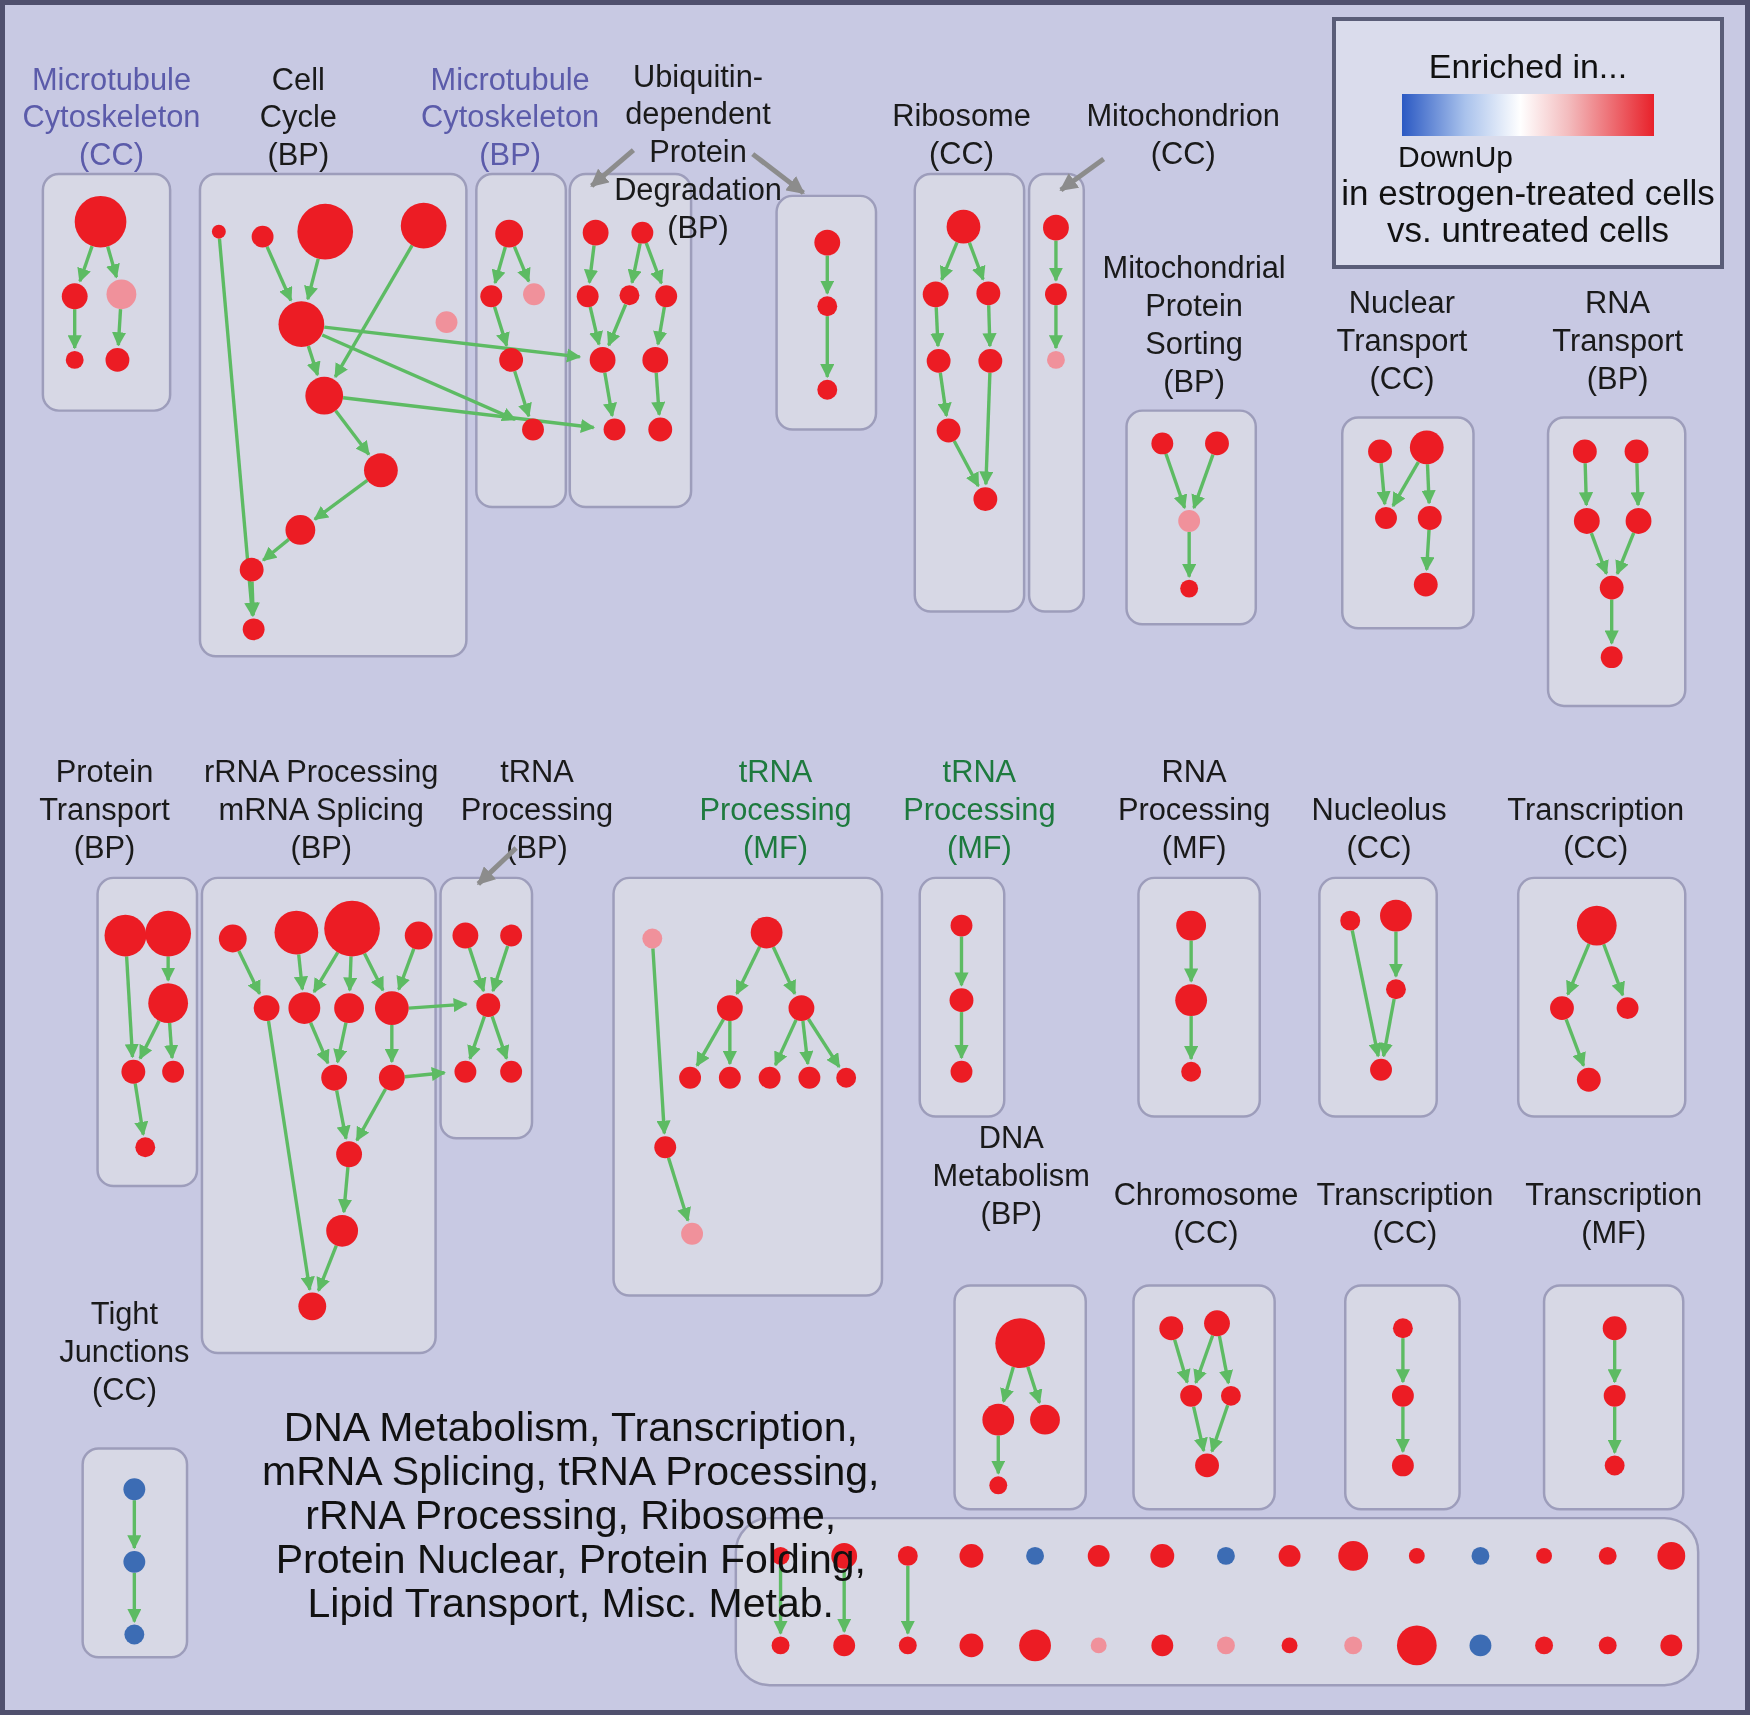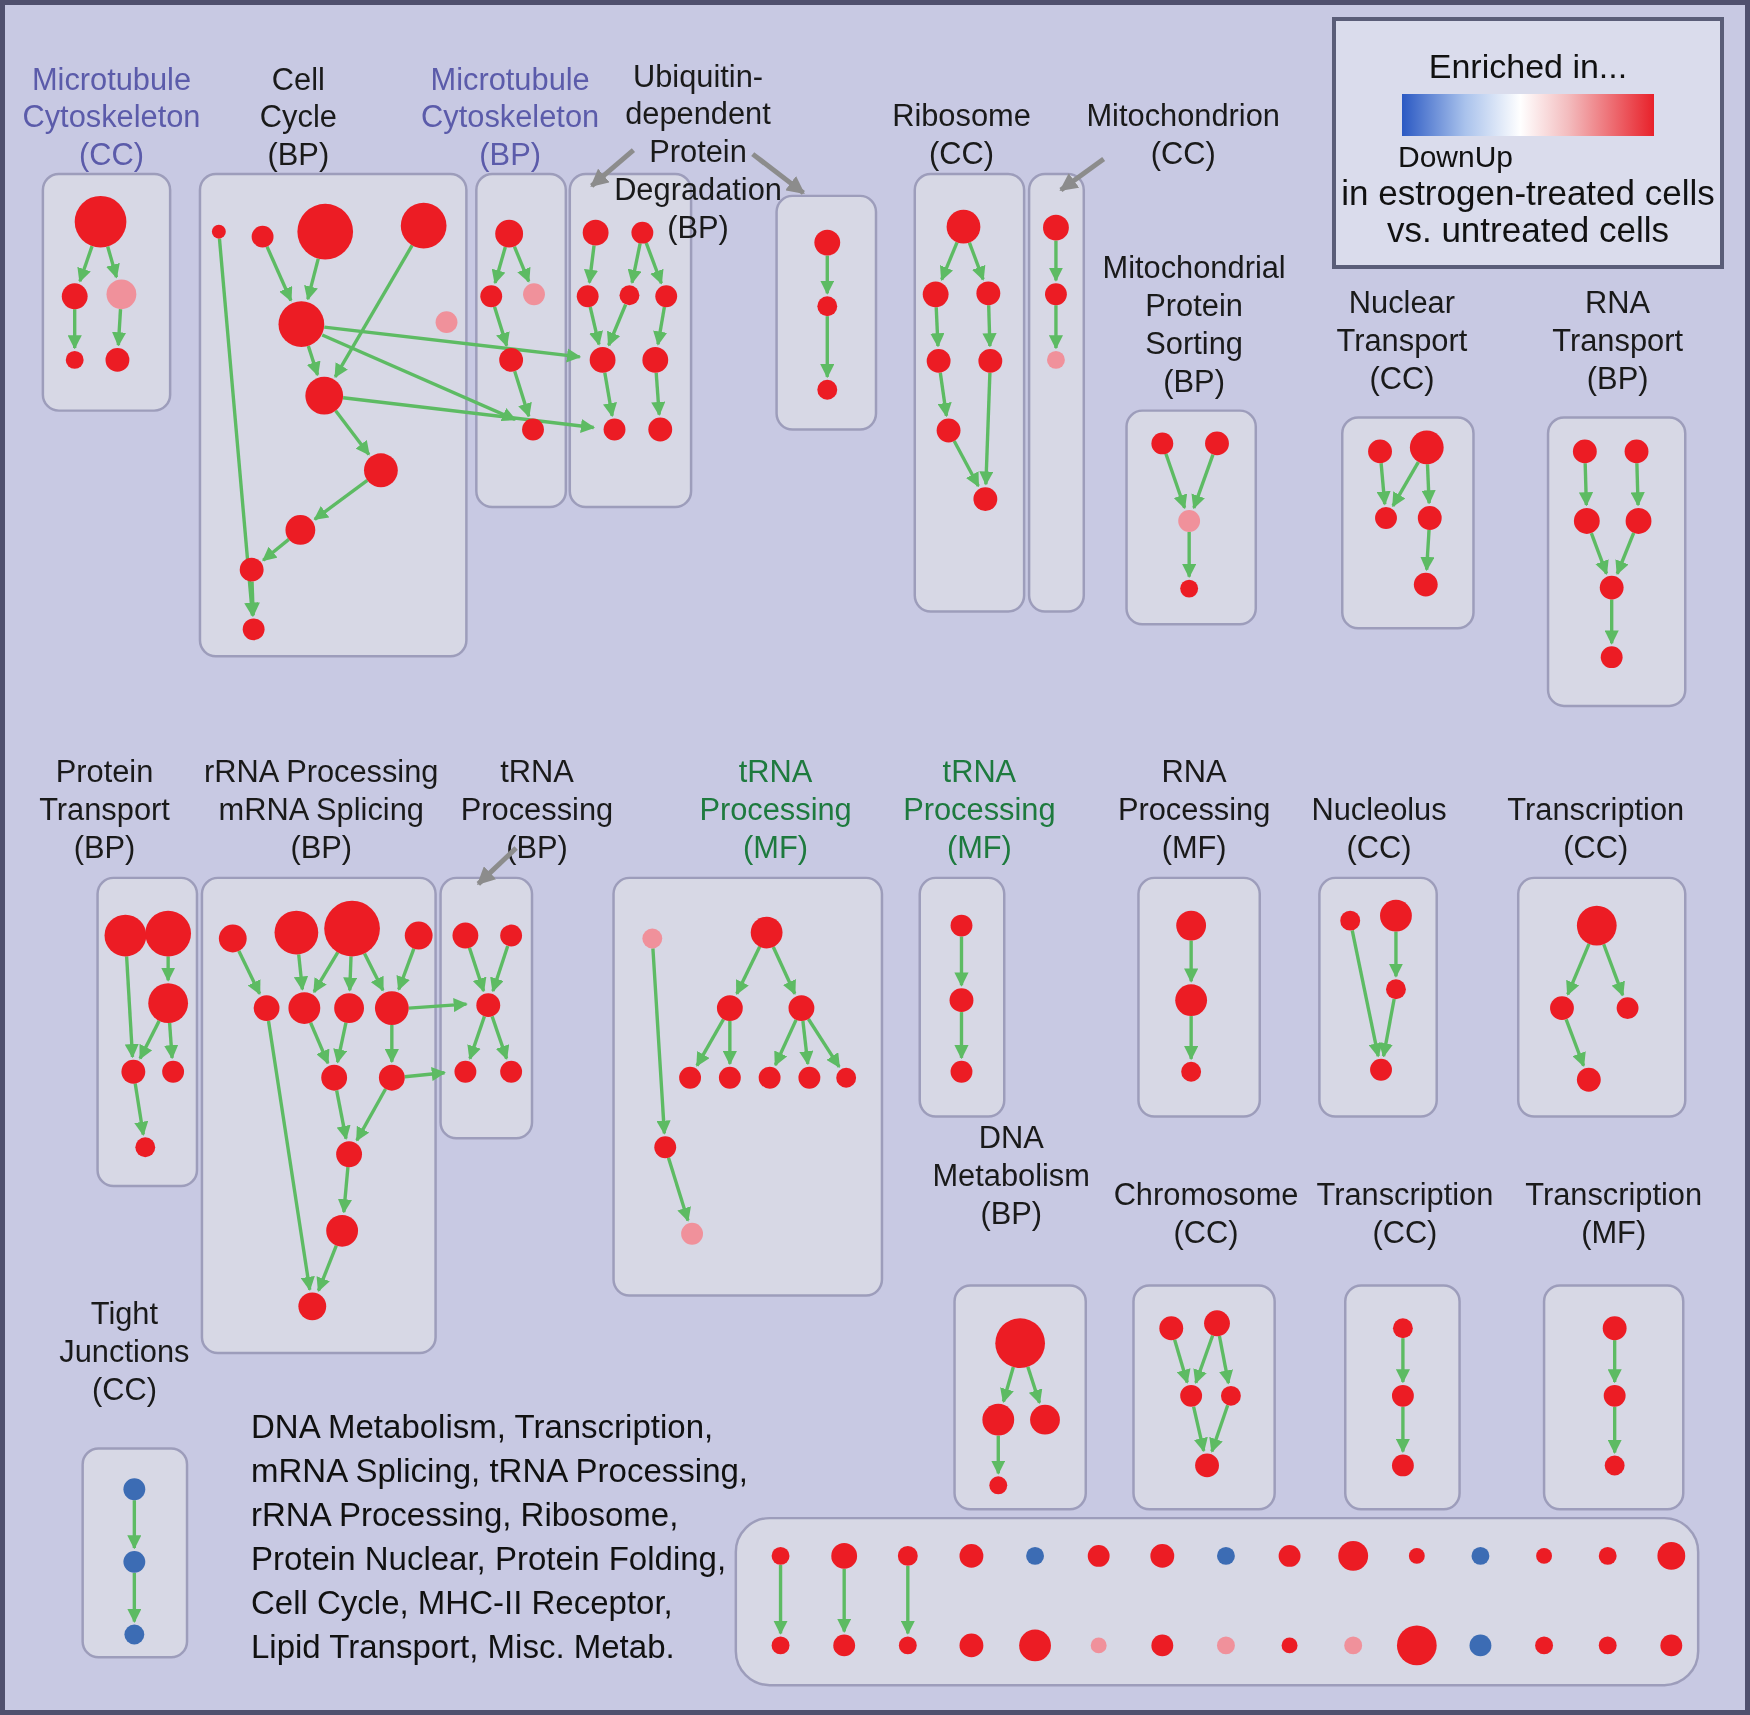--- a/index.html
+++ b/index.html
@@ -22,21 +22,21 @@
   .annot-arrow { stroke:var(--annot,#8c8c8c); stroke-width:5px; fill:none; }
   .cluster-label { font-size:31px; text-anchor:middle; font-family:"Liberation Sans","DejaVu Sans",sans-serif; }
   .legend {
     position:absolute; left:1327px; top:12px; width:392px; height:252px;
     background:#dadcec; border:4px solid #5a5d78; box-sizing:border-box; z-index:2;
   }
   .legend-title { font-size:34px; text-align:center; margin-top:26px; color:#111; }
   .legend-gradient { height:42px; margin:8px 66px 4px 66px; }
   .legend-row { display:flex; justify-content:flex-start; padding:0 62px; font-size:30px; color:#111; }
   .legend-sub { font-size:35px; text-align:center; color:#111; line-height:37px; }
-  .misc-text { position:absolute; left:246px; top:1400px; font-size:33px; line-height:44px; color:#111; z-index:2; }
+  .misc-text { position:absolute; left:257px; top:1400px; font-size:41px; line-height:44px; color:#111; z-index:2;text-align:center; }
 </style>
 </head>
 <body>
 
 <div class="figure">
 
   <svg id="diagram" viewBox="0 0 1750 1715" xmlns="http://www.w3.org/2000/svg">
     <defs>
       <marker id="arrow-green" viewBox="0 0 10 10" refX="9" refY="5" markerWidth="4.2" markerHeight="4.2" orient="auto">
         <path id="arrow-green-path" d="M0,0 L10,5 L0,10 z" fill="#5dbb63"></path>
@@ -381,17 +381,16 @@
     </div>
     <div class="legend-sub">in estrogen-treated cells</div>
     <div class="legend-sub">vs. untreated cells</div>
   </div>
 
   <div class="misc-text">
     <div>DNA Metabolism, Transcription,</div>
     <div>mRNA Splicing, tRNA Processing,</div>
     <div>rRNA Processing, Ribosome,</div>
     <div>Protein Nuclear, Protein Folding,</div>
-    <div>Cell Cycle, MHC-II Receptor,</div>
     <div>Lipid Transport, Misc. Metab.</div>
   </div>
 
 </div>
 
 </body></html>

